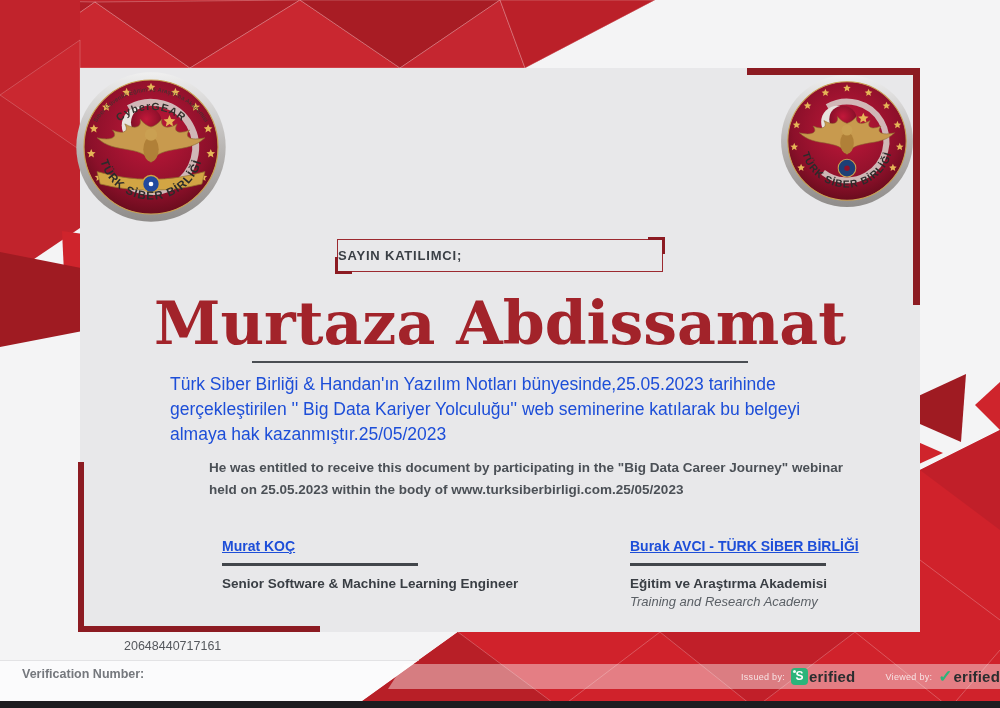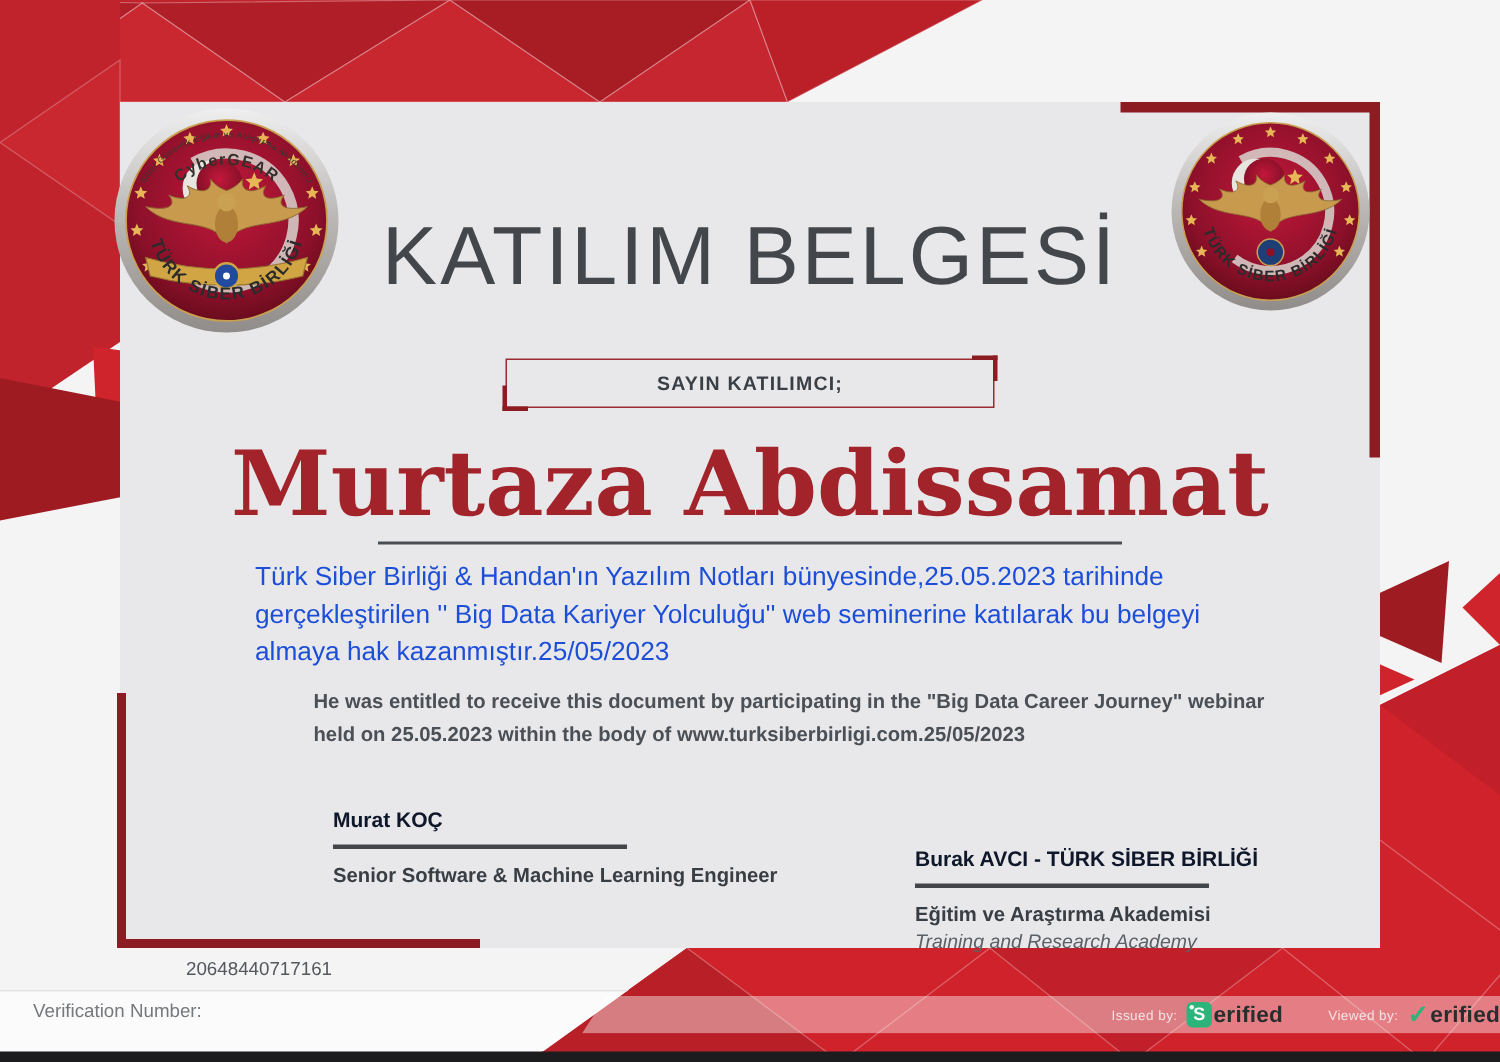--- a/index.html
+++ b/index.html
@@ -16,45 +16,45 @@
   
   .bracket-tr{left:747px;top:68px;width:173px;height:237px;
     border-top:7px solid #8c1b22;border-right:7px solid #8c1b22;z-index:3;box-sizing:border-box;}
   .bracket-bl{left:78px;top:462px;width:242px;height:170px;
     border-left:6px solid #8c1b22;border-bottom:6px solid #8c1b22;z-index:3;box-sizing:border-box;}
   
   .content{left:80px;top:68px;width:840px;height:564px;z-index:4;}
   .title{position:absolute;top:70px;left:0;width:100%;text-align:center;
     font-size:55px;font-weight:400;color:#43474c;letter-spacing:2px;}
   .salute-box{position:absolute;top:171px;left:257px;width:326px;height:33px;
-    border:1px solid #9c2a30;box-sizing:border-box;text-align:center;line-height:31px;
+    border:1px solid #9c2a30;box-sizing:border-box;text-align:left;line-height:31px;
     font-size:13px;font-weight:bold;color:#3a3f45;letter-spacing:.8px;}
   .salute-box::before{content:"";position:absolute;right:-3px;top:-3px;width:14px;height:14px;
     border-top:3px solid #8c1b22;border-right:3px solid #8c1b22;}
   .salute-box::after{content:"";position:absolute;left:-3px;bottom:-3px;width:14px;height:14px;
     border-bottom:3px solid #8c1b22;border-left:3px solid #8c1b22;}
   .name{position:absolute;top:220px;left:0;width:100%;text-align:center;
     font-family:"DejaVu Serif", serif;font-weight:bold;
     font-size:60px;color:#a2232a;}
   .name-underline{position:absolute;top:293px;left:172px;width:496px;height:2px;background:#4a4e53;}
   .body-tr{position:absolute;top:304px;left:90px;width:660px;text-align:left;
     color:#1d4ed8;font-size:17.5px;line-height:1.44;}
   .body-en{position:absolute;top:389px;left:129px;width:660px;text-align:left;
     color:#4b5056;font-size:13.5px;font-weight:bold;line-height:1.6;}
   .sig{position:absolute;top:470px;width:310px;}
-  .sig.left{left:142px;} .sig.right{left:530px;margin-top:26px;}
-  .sig .sig-name{font-size:14px;font-weight:bold;color:#0f172a;}
+  .sig.left{left:142px;} .sig.right{left:550px;}
+  .sig .sig-name{font-size:14px;font-weight:bold;color:#1d4ed8;text-decoration:underline;}
   .sig .sig-line{width:196px;height:3px;background:#42464b;margin-top:9px;}
   .sig .sig-title{font-size:13.5px;font-weight:bold;color:#393e44;margin-top:10px;}
   .sig .sig-sub{font-size:13px;font-style:italic;color:#5b6066;margin-top:3px;}
   
   .verify-bar{left:0;top:660px;width:1000px;height:41px;background:#fbfbfc;
     border-top:1px solid #e3e3e5;box-sizing:border-box;z-index:1;
     clip-path:polygon(0 0,419px 0,362px 41px,0 41px);}
-  .verify-label{left:22px;top:667px;font-size:12.5px;color:#75787d;z-index:5;}
+  .verify-label{left:22px;top:667px;font-size:12.5px;color:#75787d;z-index:5;font-weight:bold;}
   .verify-number{left:124px;top:639px;font-size:12.5px;color:#55585d;z-index:5;}
   .pink-stripe{left:388px;top:664px;width:612px;height:25px;z-index:5;
     background:rgba(255,255,255,.42);
     clip-path:polygon(16px 0,100% 0,100% 100%,0 100%);
     display:flex;align-items:center;justify-content:flex-end;padding-right:0;box-sizing:border-box;}
   .by-label{font-size:9px;color:#f7e3e4;letter-spacing:.3px;margin-right:6px;}
   .lockup{display:flex;align-items:center;margin-right:30px;}
   .lockup:last-child{margin-right:0;}
   .s-icon{width:17px;height:17px;border-radius:4px;background:#2cb47a;color:#fff;
     font-size:12px;font-weight:bold;text-align:center;line-height:17px;position:relative;}
@@ -103,21 +103,20 @@
     <polyline points="458,632 560,708 660,632 755,708 855,632 950,708 1000,650" fill="none" stroke="rgba(255,255,255,0.3)" stroke-width="0.8"></polyline>
     <line x1="920" y1="560" x2="1000" y2="620" stroke="rgba(255,255,255,0.3)" stroke-width="0.8"></line>
   </g>
 </svg>
 
 <div class="abs panel"></div>
 <div class="abs bracket-tr"></div>
 <div class="abs bracket-bl"></div>
 
 <div class="abs content">
-  <div class="title">KATILIM BELGESİ</div>
 
   <div class="salute-box">
     <span>SAYIN KATILIMCI;</span>
   </div>
 
   <div class="name">Murtaza Abdissamat</div>
   <div class="name-underline"></div>
 
   <div class="body-tr">Türk Siber Birliği &amp; Handan'ın Yazılım Notları bünyesinde,25.05.2023 tarihinde gerçekleştirilen '' Big Data Kariyer Yolculuğu'' web seminerine katılarak bu belgeyi almaya hak kazanmıştır.25/05/2023</div>
   <div class="body-en">He was entitled to receive this document by participating in the "Big Data Career Journey" webinar held on 25.05.2023 within the body of www.turksiberbirligi.com.25/05/2023</div>

